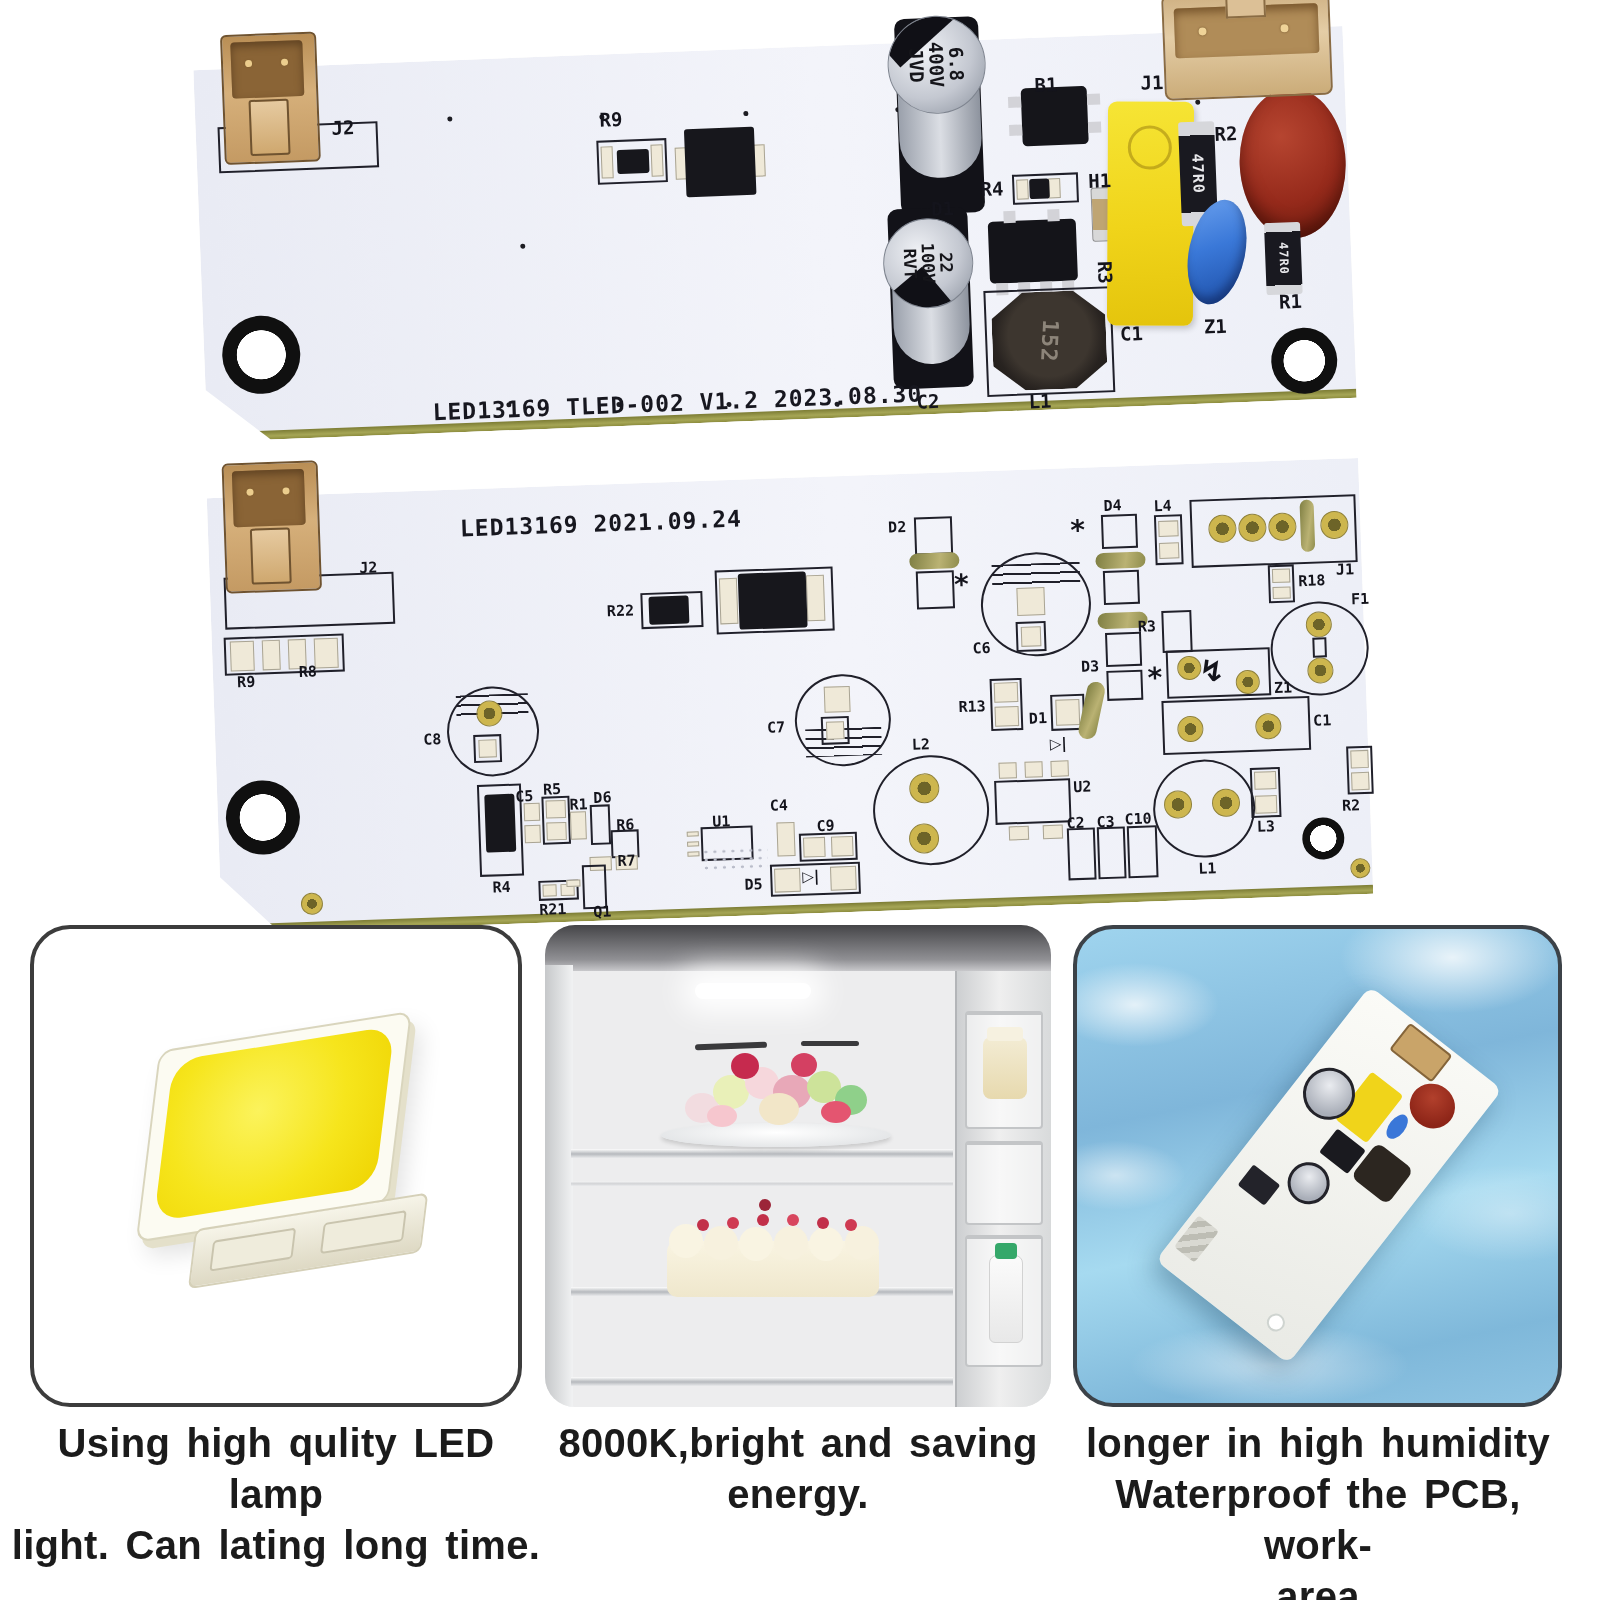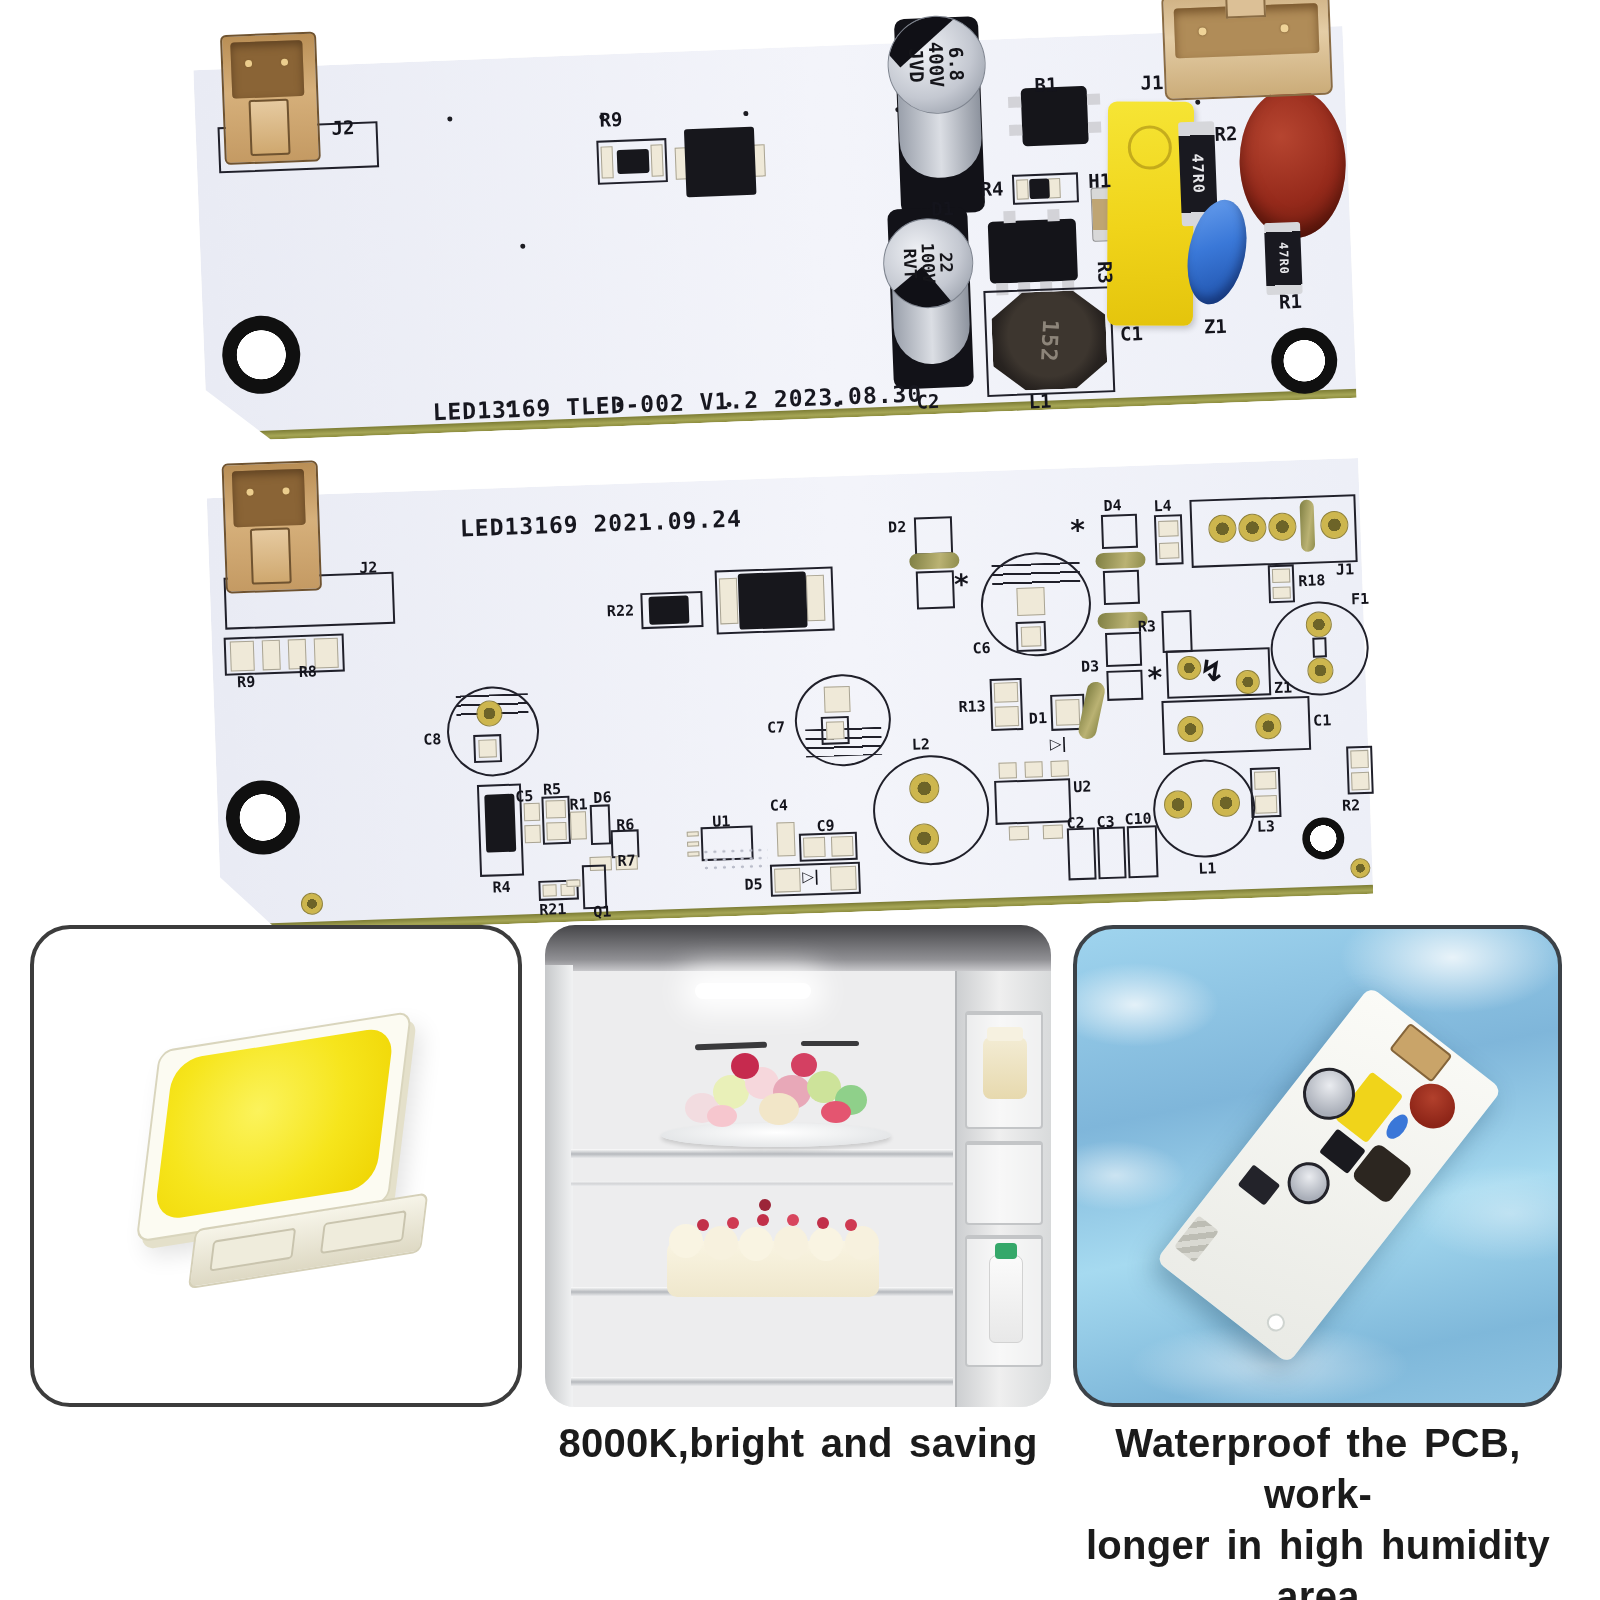--- a/index.html
+++ b/index.html
@@ -528,22 +528,27 @@
       <div class="w-cap1"></div>
       <div class="w-ic"></div>
       <div class="w-ind"></div>
       <div class="w-cap2"></div>
       <div class="w-d"></div>
       <div class="w-hole"></div>
       <div class="w-pads"></div>
     </div>
   </div>
 
+  <div class="caption" id="cap-led">
+    <div>Using high qulity LED lamp</div>
+    <div>light. Can lating long time.</div>
+  </div>
   <div class="caption" id="cap-fridge">
     <div>8000K,bright and saving</div>
+    <div>energy.</div>
   </div>
   <div class="caption" id="cap-water">
+    <div>longer in high humidity</div>
     <div>Waterproof the PCB, work-</div>
-    <div>longer in high humidity</div>
     <div>area</div>
   </div>
 
 </div>
 
 </body></html>

